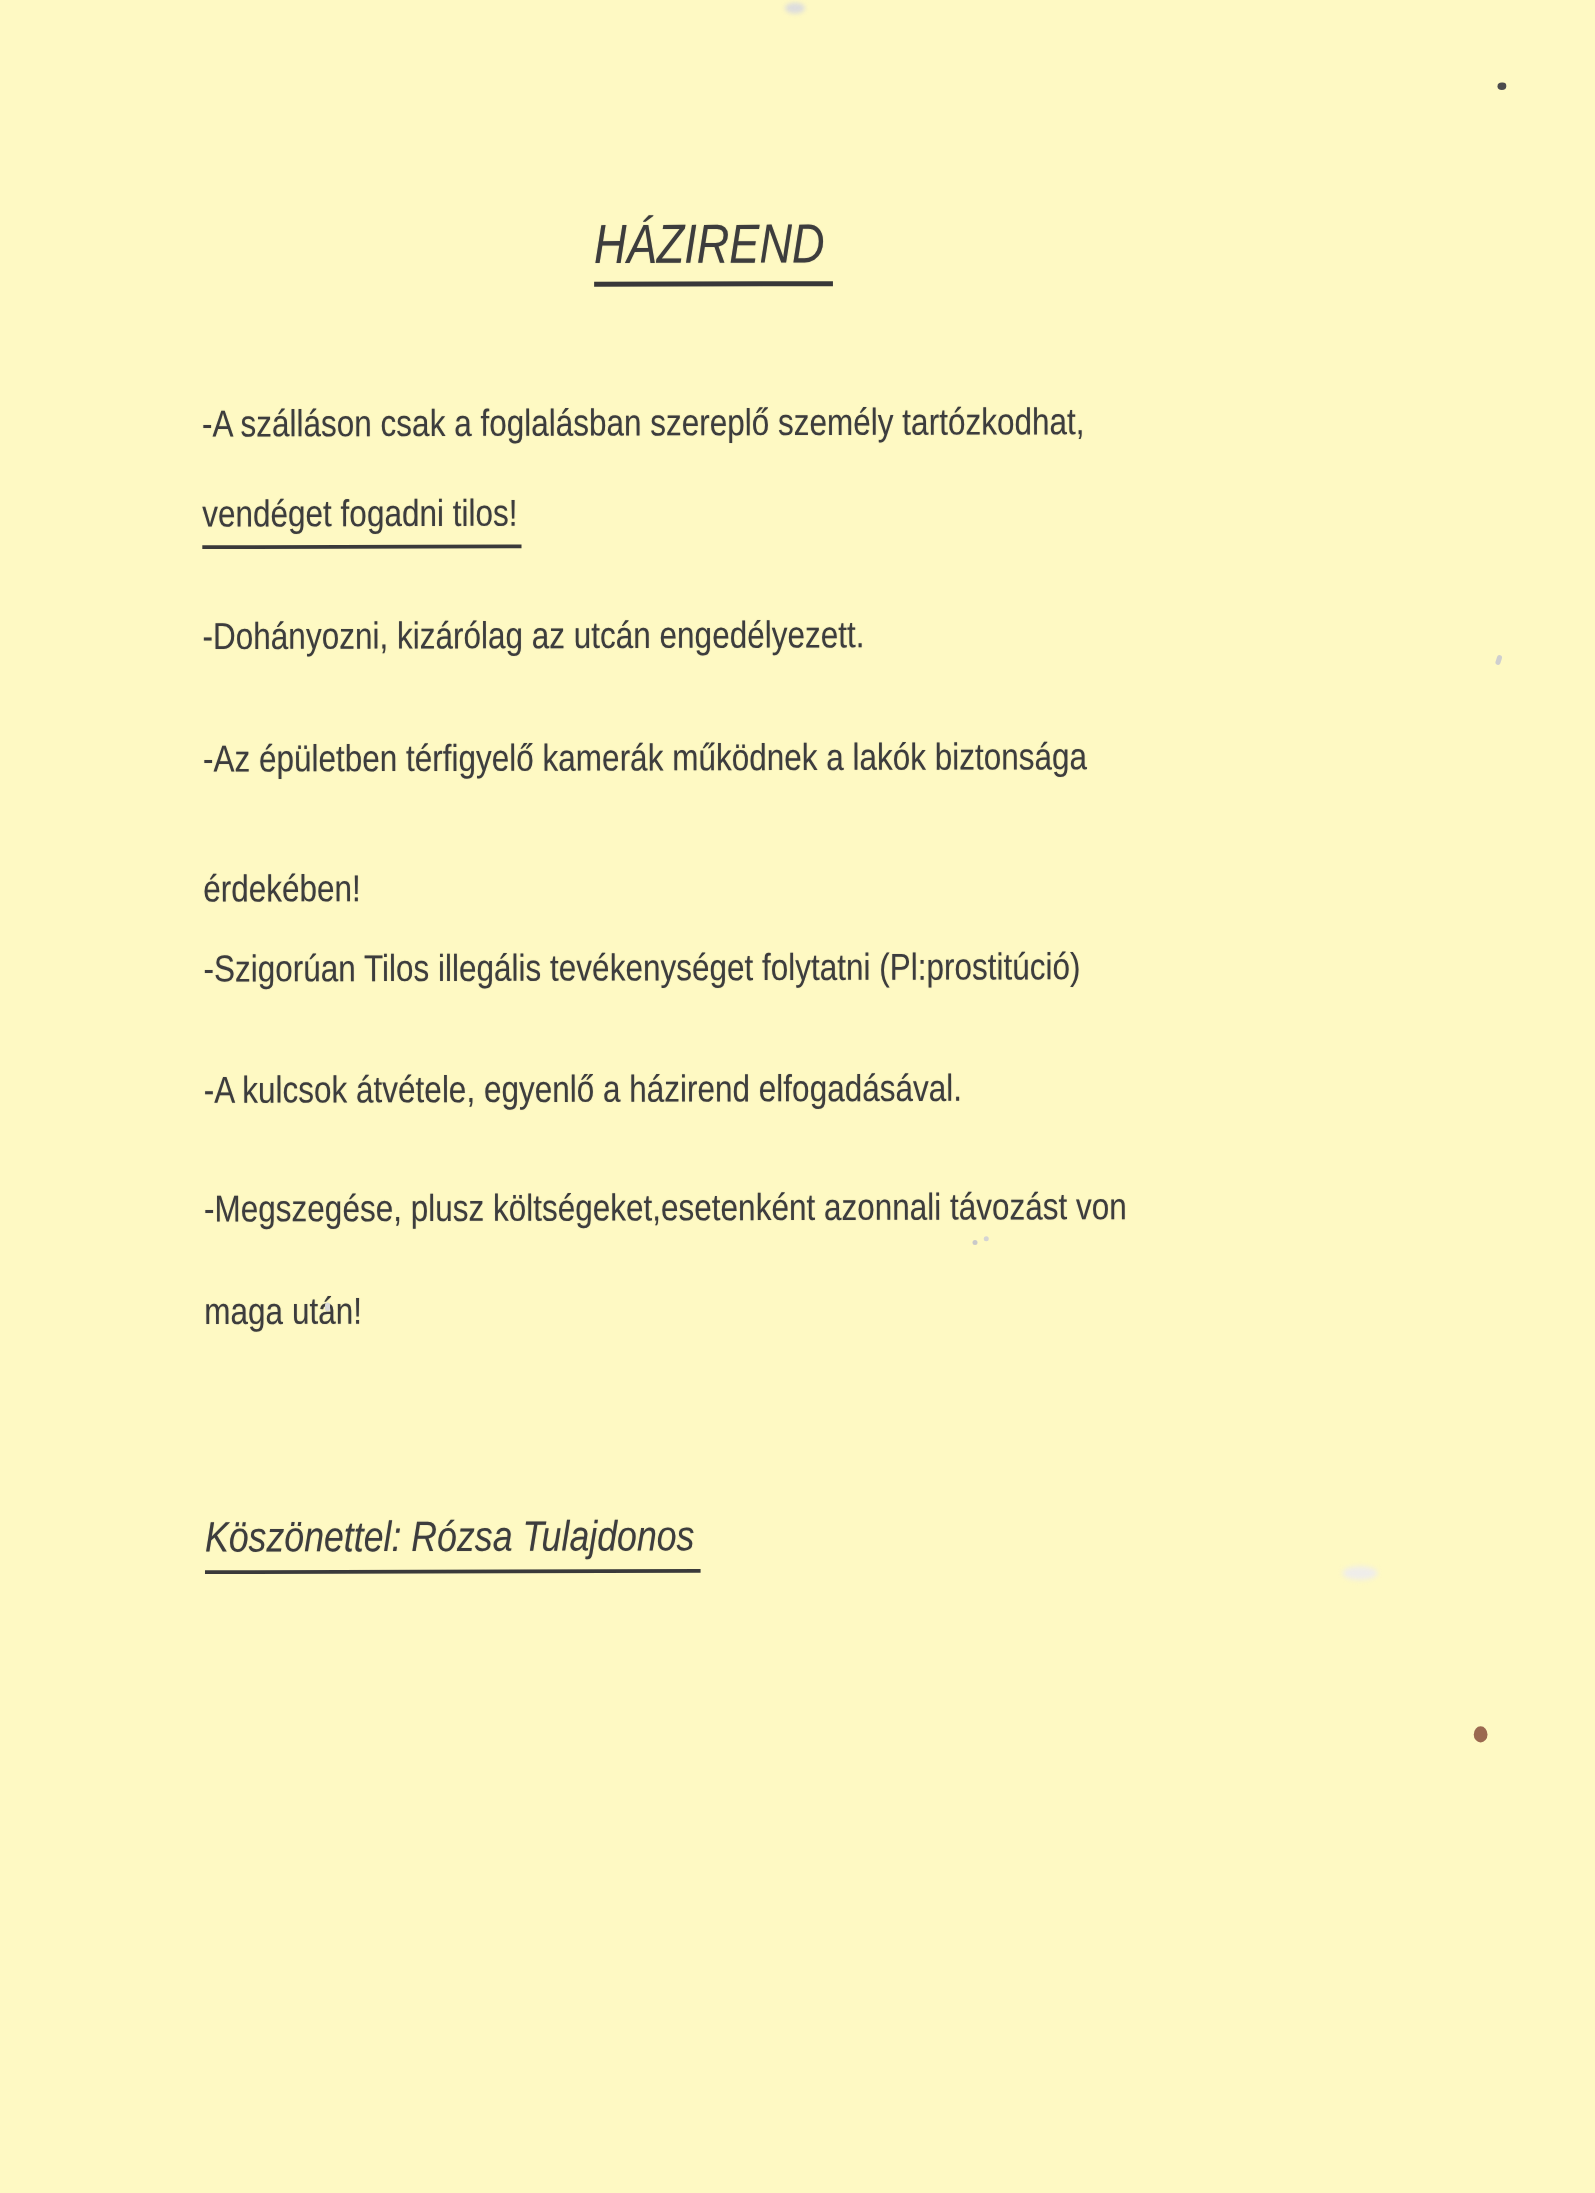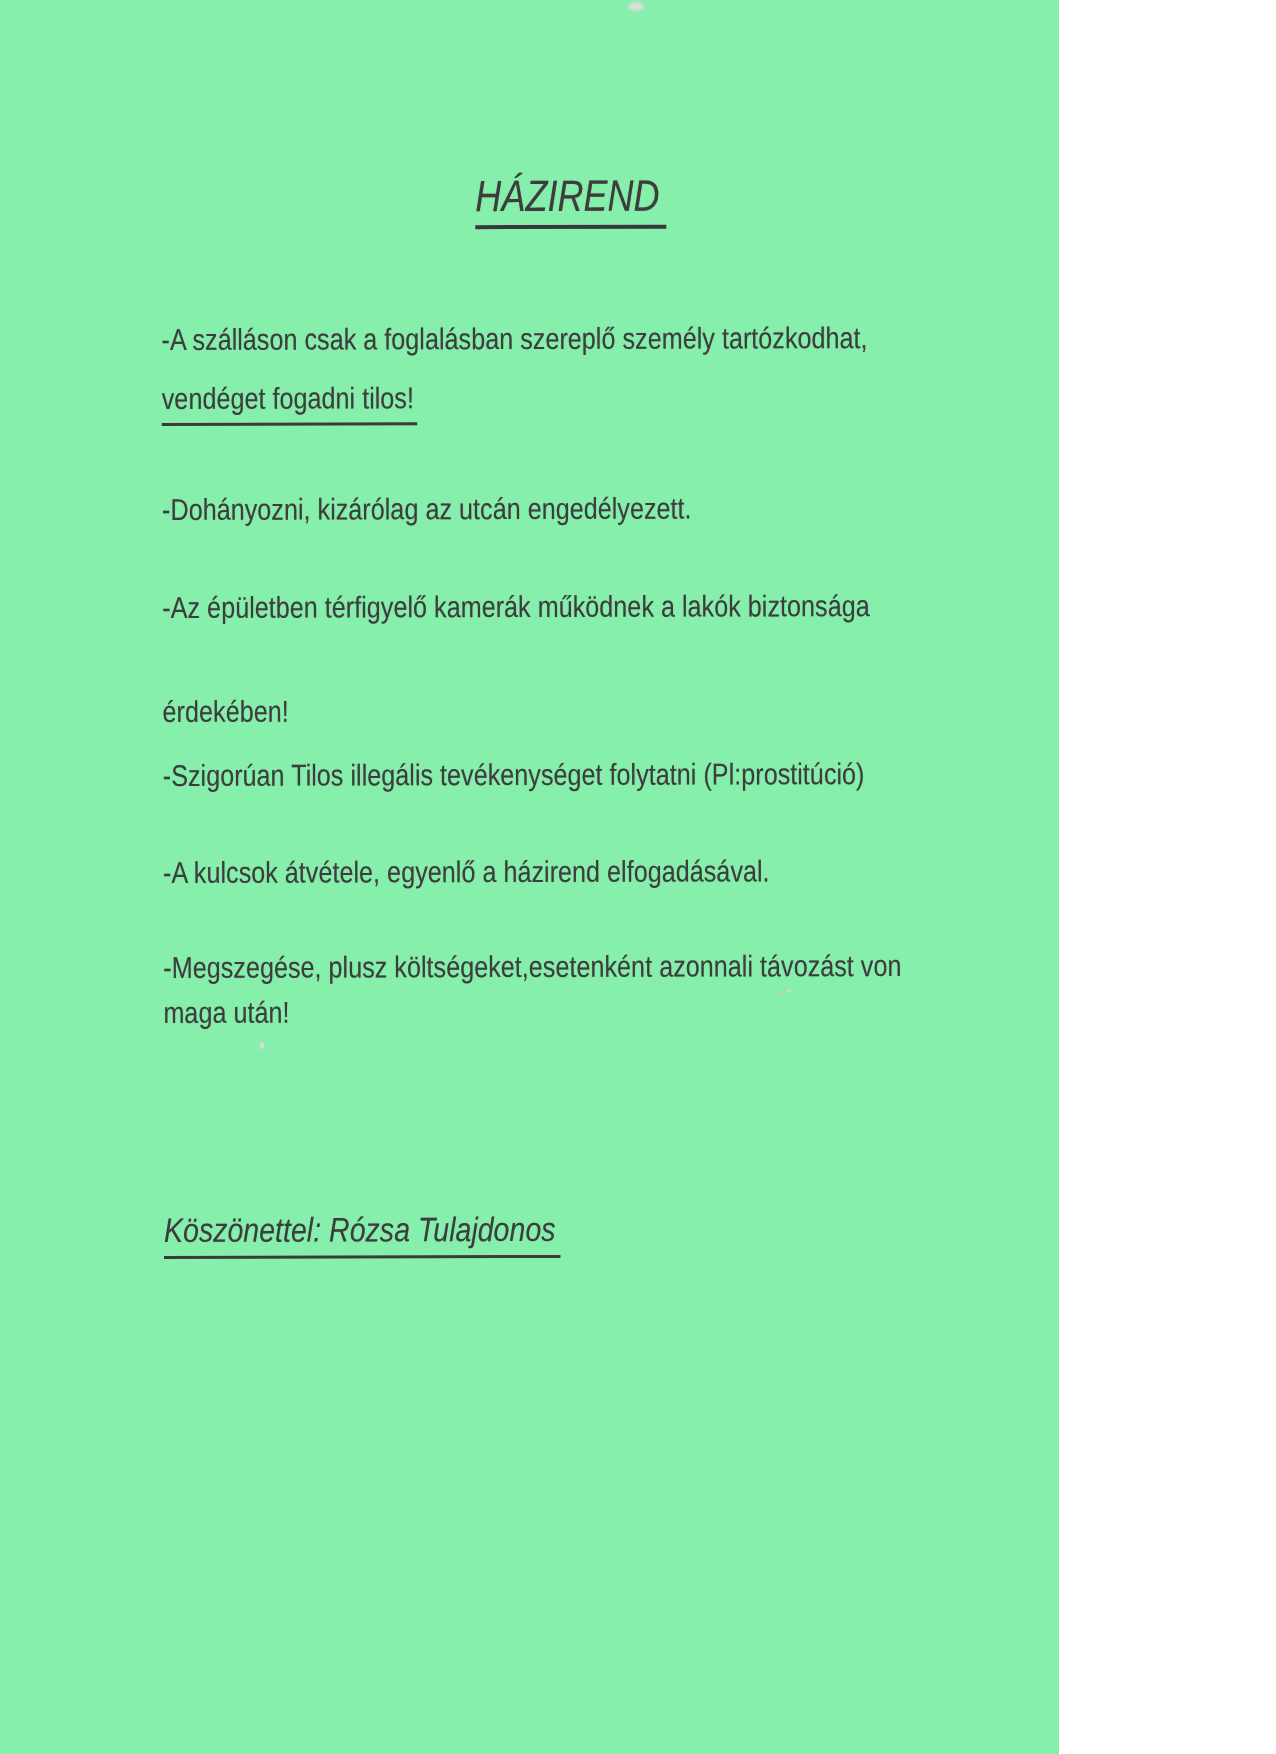--- a/index.html
+++ b/index.html
@@ -1,20 +1,20 @@
 <!DOCTYPE html>
 <html><head>
 <meta charset="utf-8">
 <style>
   html, body { margin: 0; padding: 0; background: #ffffff; }
   .page {
     position: relative;
-    width: 1059px;
+    width: 1276px;
     height: 1754px;
-    background: #86efac;
+    background: #fef9c3;
     overflow: hidden;
     font-family: "Liberation Sans", sans-serif;
     color: #3d3d3d;
   }
   .doc {
     position: absolute;
     inset: 0;
     transform: rotate(-0.15deg);
   }
   .line {
@@ -78,21 +78,21 @@
   <div class="doc">
 
     <h1 class="title" style="top:172px">
       <span class="sx">HÁZIREND</span>
     </h1>
 
     <p class="line" style="top:322px">
       <span class="sx">-A szálláson csak a foglalásban szereplő személy tartózkodhat,</span>
     </p>
 
-    <p class="line u" style="top:381px">
+    <p class="line u" style="top:394px">
       <span class="sx">vendéget fogadni tilos!</span>
     </p>
 
     <p class="line" style="top:492px">
       <span class="sx">-Dohányozni, kizárólag az utcán engedélyezett.</span>
     </p>
 
     <p class="line" style="top:590px">
       <span class="sx">-Az épületben térfigyelő kamerák működnek a lakók biztonsága</span>
     </p>
@@ -106,21 +106,21 @@
     </p>
 
     <p class="line" style="top:855px">
       <span class="sx">-A kulcsok átvétele, egyenlő a házirend elfogadásával.</span>
     </p>
 
     <p class="line" style="top:950px">
       <span class="sx">-Megszegése, plusz költségeket,esetenként azonnali távozást von</span>
     </p>
 
-    <p class="line" style="top:995px">
+    <p class="line" style="top:1032px">
       <span class="sx">maga után!</span>
     </p>
 
     <p class="sig" style="top:1210px">
       <span class="sx">Köszönettel: Rózsa Tulajdonos</span>
     </p>
 
   </div>
 
   <div class="speck" style="left:1198px; top:66px; width:7px; height:6px; background:#4c4c4c; border-radius:50% 40% 50% 50%;"></div>

